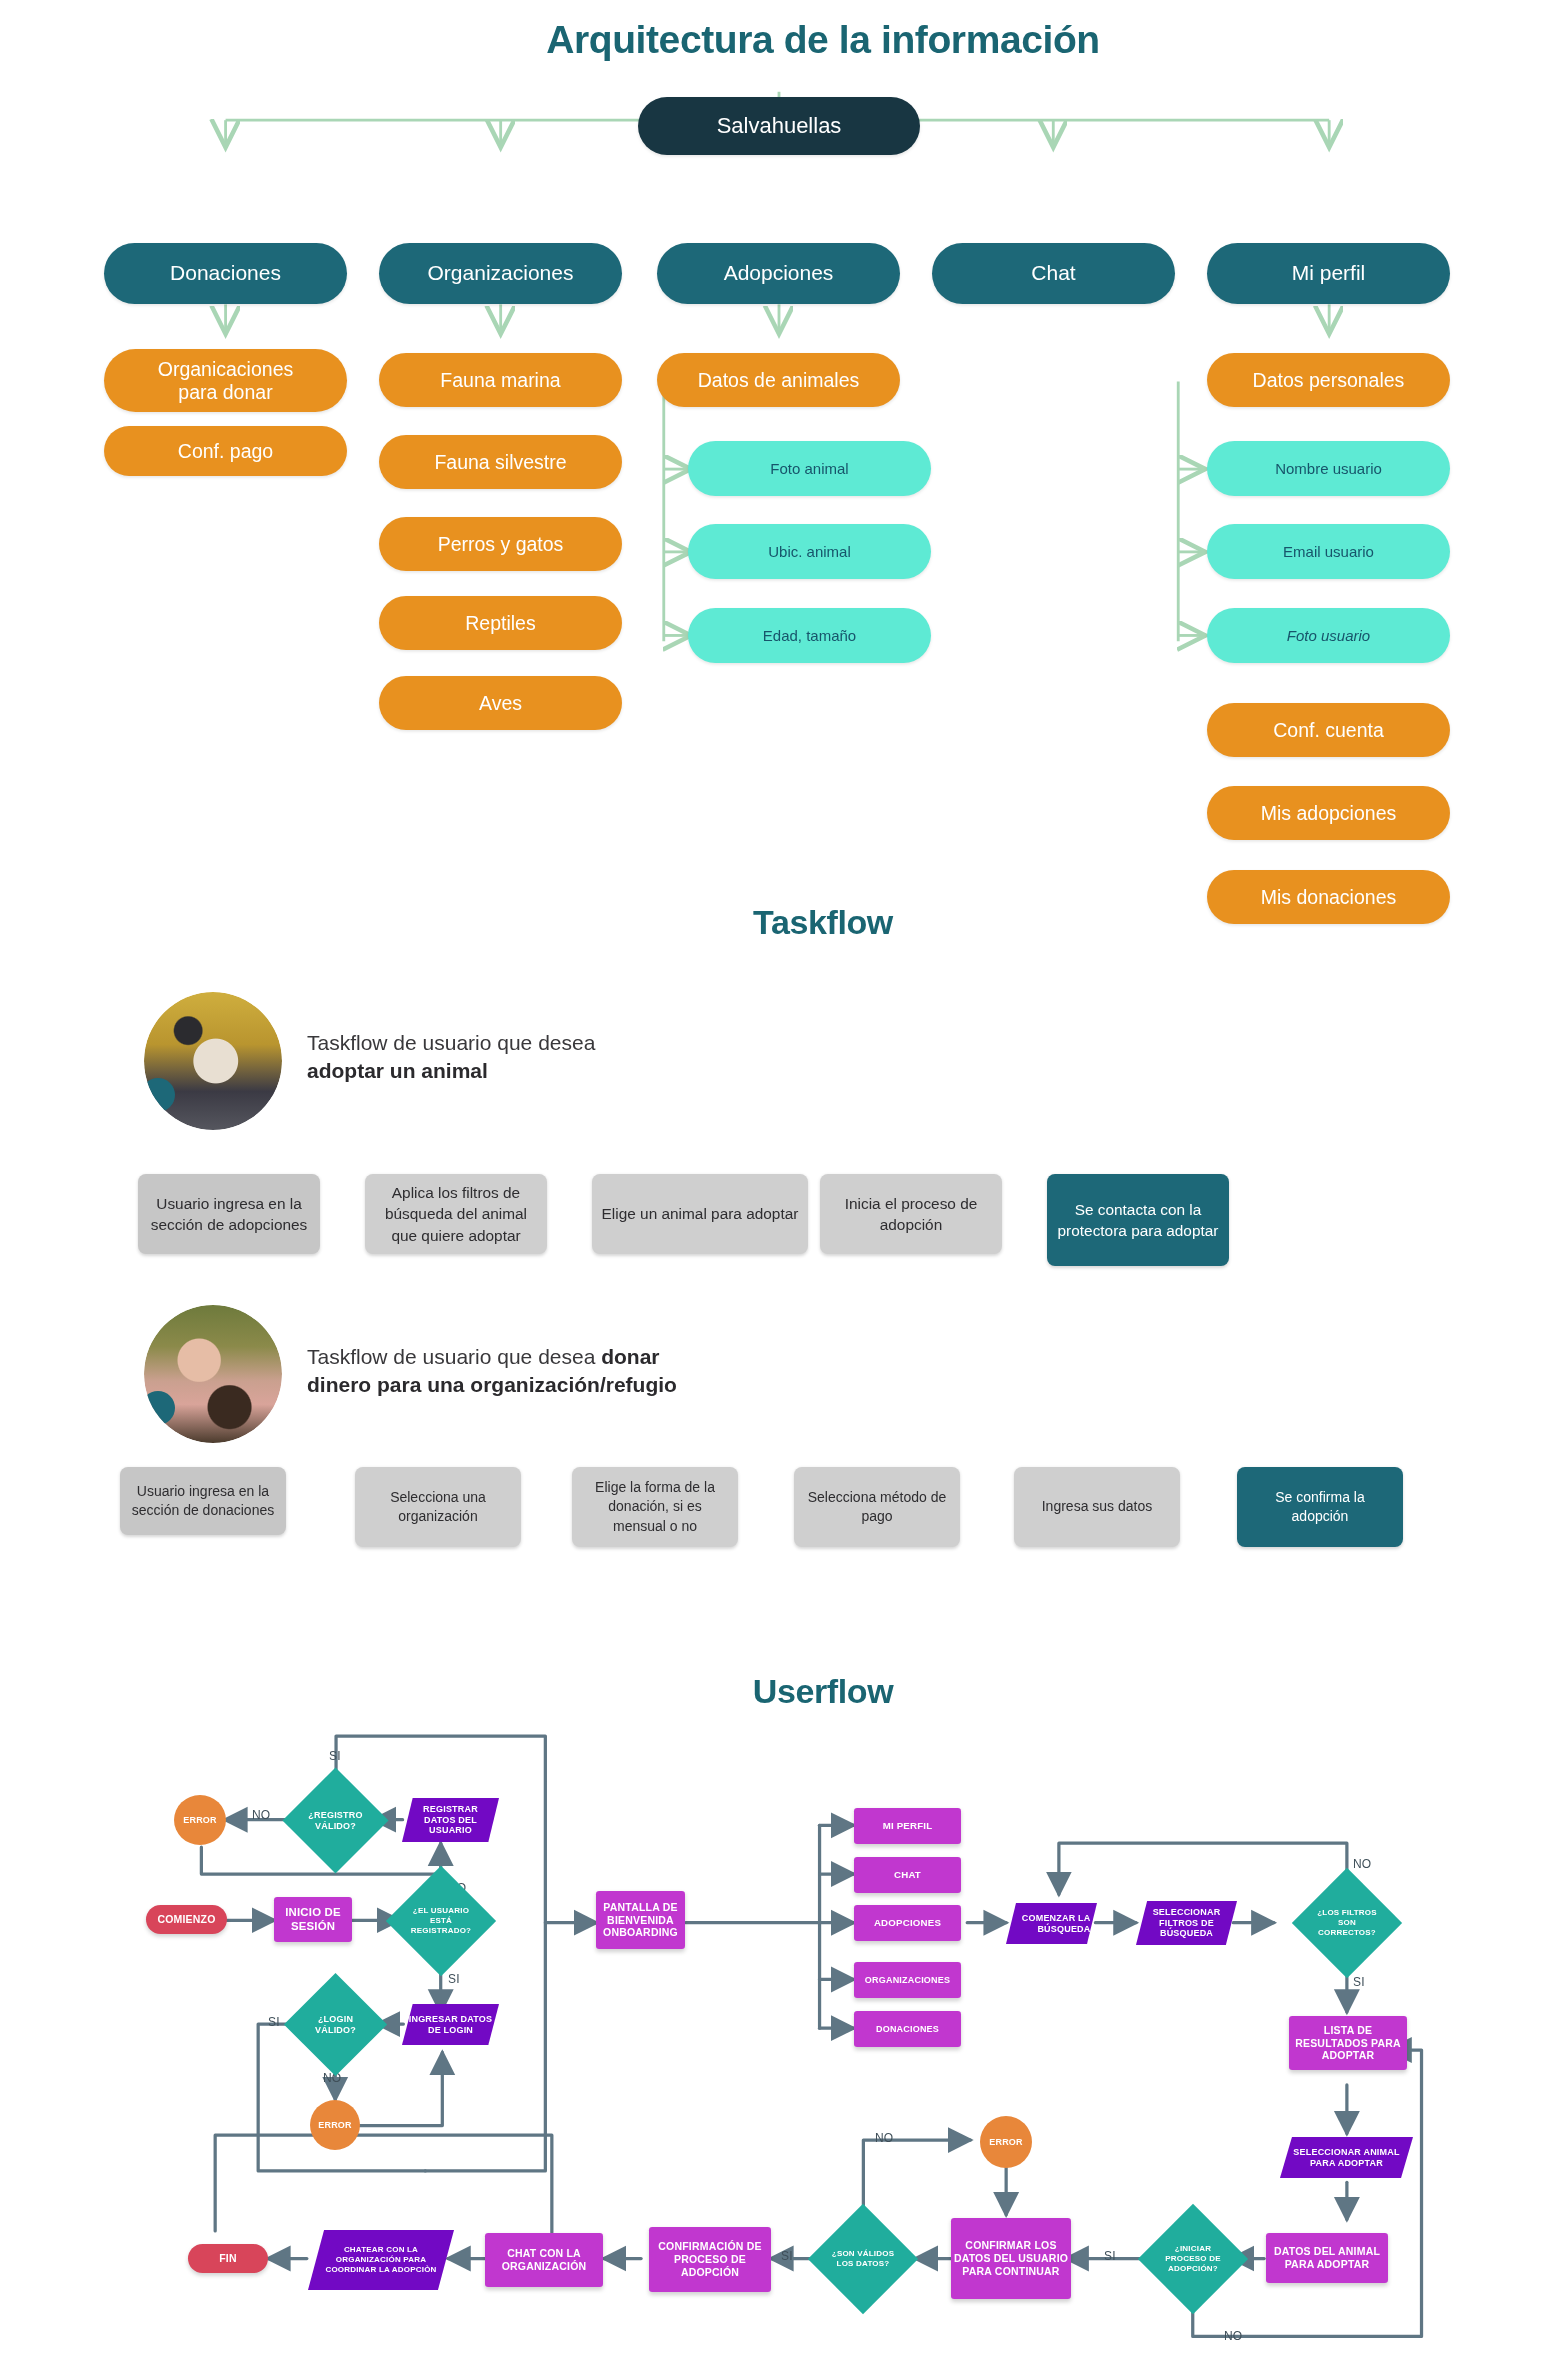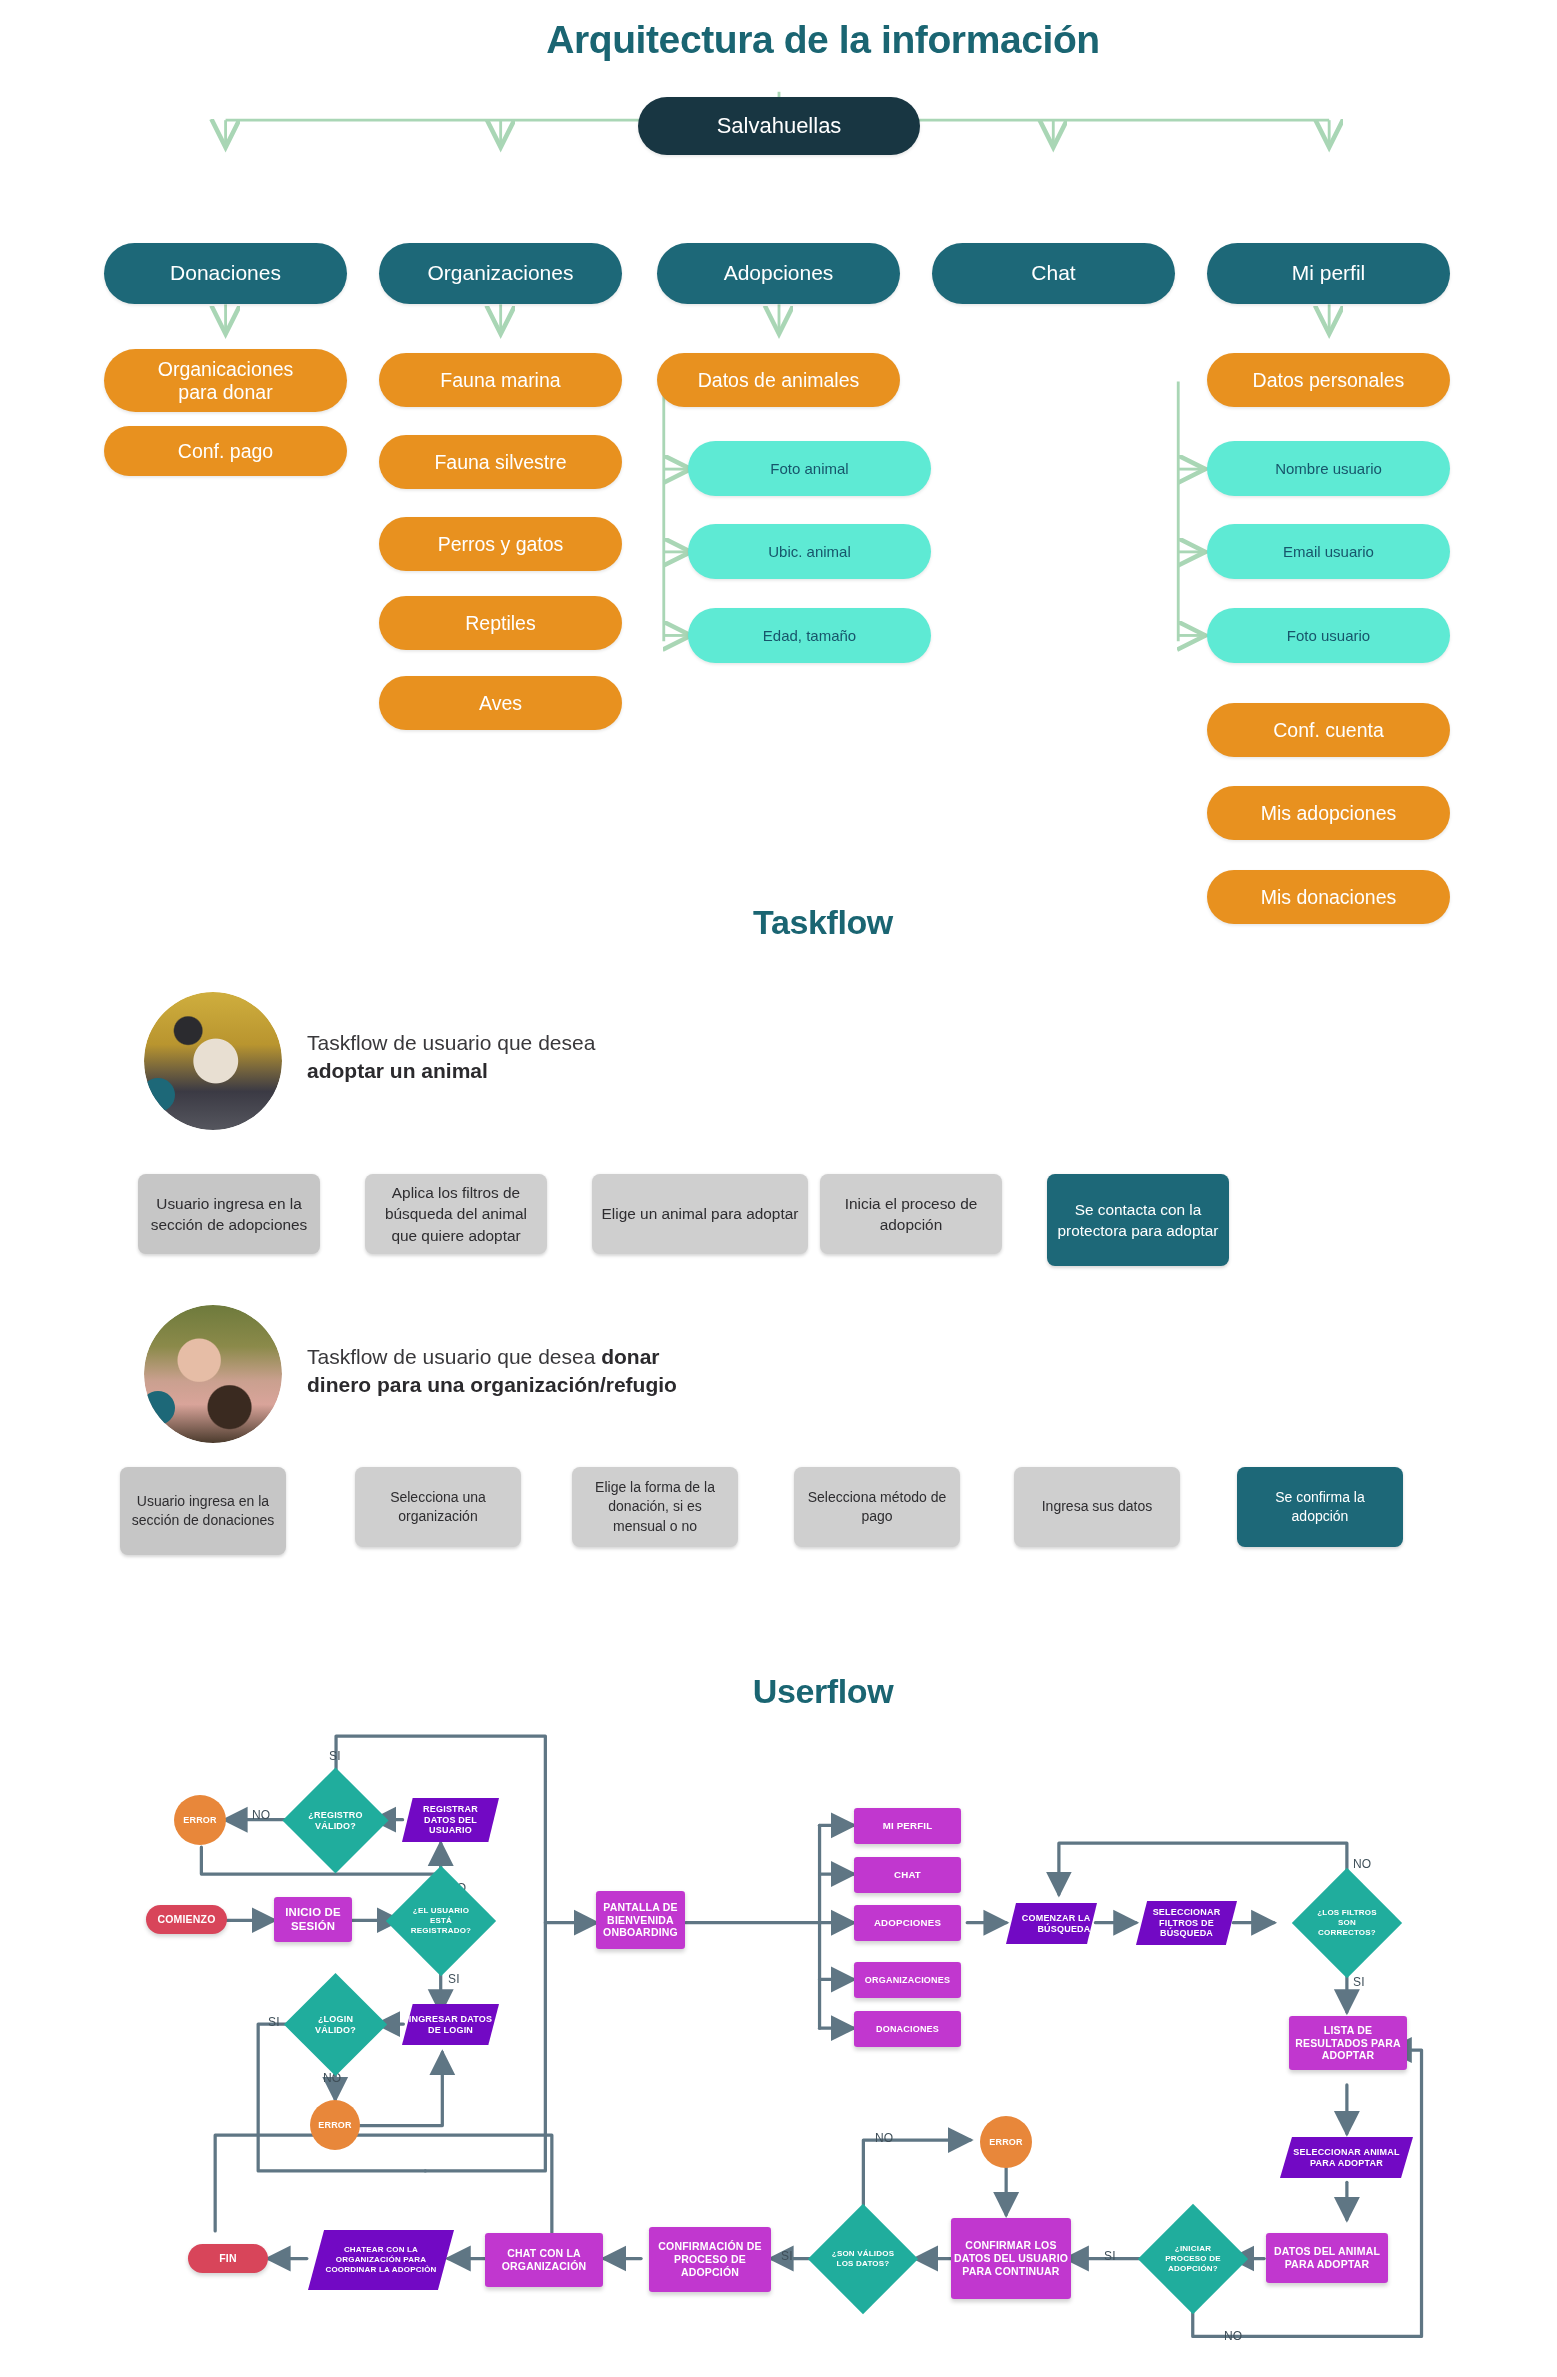--- a/index.html
+++ b/index.html
@@ -219,21 +219,21 @@
 <div class="node orange" style="left:379px; top:676px; width:243px; height:54px;">Aves</div>
 
 <div class="node orange" style="left:657px; top:353px; width:243px; height:54px;">Datos de animales</div>
 <div class="node green" style="left:688px; top:441px; width:243px; height:55px;">Foto animal</div>
 <div class="node green" style="left:688px; top:524px; width:243px; height:55px;">Ubic. animal</div>
 <div class="node green" style="left:688px; top:608px; width:243px; height:55px;">Edad,  tamaño</div>
 
 <div class="node orange" style="left:1207px; top:353px; width:243px; height:54px;">Datos personales</div>
 <div class="node green" style="left:1207px; top:441px; width:243px; height:55px;">Nombre usuario</div>
 <div class="node green" style="left:1207px; top:524px; width:243px; height:55px;">Email usuario</div>
-<div class="node green" style="left:1207px; top:608px; width:243px; height:55px;">Foto usuario</div>
+<div class="node green" style="left:1207px; top:608px; width:243px; height:55px;font-style:italic;">Foto usuario</div>
 <div class="node orange" style="left:1207px; top:703px; width:243px; height:54px;text-align:center;">Conf. cuenta</div>
 <div class="node orange" style="left:1207px; top:786px; width:243px; height:54px;">Mis adopciones</div>
 <div class="node orange" style="left:1207px; top:870px; width:243px; height:54px;">Mis donaciones</div>
 
 <div class="abs section-title" id="taskflow-title">Taskflow</div>
 
 <div class="avatar" style="left:144px; top:992px; width:138px; height:138px;">
   <div class="photo" style="background:
          radial-gradient(circle at 32% 28%, #2b2b2f 0 10%, transparent 11%),
          radial-gradient(circle at 52% 50%, #e8dfd2 0 22%, transparent 23%),
@@ -256,21 +256,21 @@
          radial-gradient(circle at 62% 74%, #3a2a20 0 16%, transparent 17%),
          radial-gradient(circle at 40% 40%, #e6bda6 0 18%, transparent 19%),
          linear-gradient(180deg, #6e7a3c 0%, #8b8a4a 30%, #caa08f 55%, #d9a49a 72%, #4b3b2d 100%);"></div>
   <div class="dot"></div>
 </div>
 <div class="tf-caption" style="left:307px; top:1343px; width:665px;">
   <span>Taskflow de usuario que desea </span><b>donar</b><br>
   <b>dinero para una organización/refugio</b>
 </div>
 
-<div class="tf-box" style="left:120px; top:1467px; width:166px; height:88px; font-size:14px;">Usuario ingresa en la sección de donaciones</div>
+<div class="tf-box" style="left:120px; top:1467px; width:166px; height:68px; font-size:14px;">Usuario ingresa en la sección de donaciones</div>
 <div class="tf-box light" style="left:355px; top:1467px; width:166px; height:80px; font-size:14px;">Selecciona una organización</div>
 <div class="tf-box light" style="left:572px; top:1467px; width:166px; height:80px; font-size:14px;">Elige la forma de la donación, si es mensual o no</div>
 <div class="tf-box light" style="left:794px; top:1467px; width:166px; height:80px; font-size:14px;">Selecciona método de pago</div>
 <div class="tf-box light" style="left:1014px; top:1467px; width:166px; height:80px; font-size:14px;">Ingresa sus datos</div>
 <div class="tf-box dark" style="left:1237px; top:1467px; width:166px; height:80px; font-size:14px;">Se confirma la adopción</div>
 
 <div class="abs section-title" id="userflow-title">Userflow</div>
 
 <svg class="conn" width="1558" height="2377" style="top:0;left:0;" viewBox="0 0 1920 2930">
   <defs>

